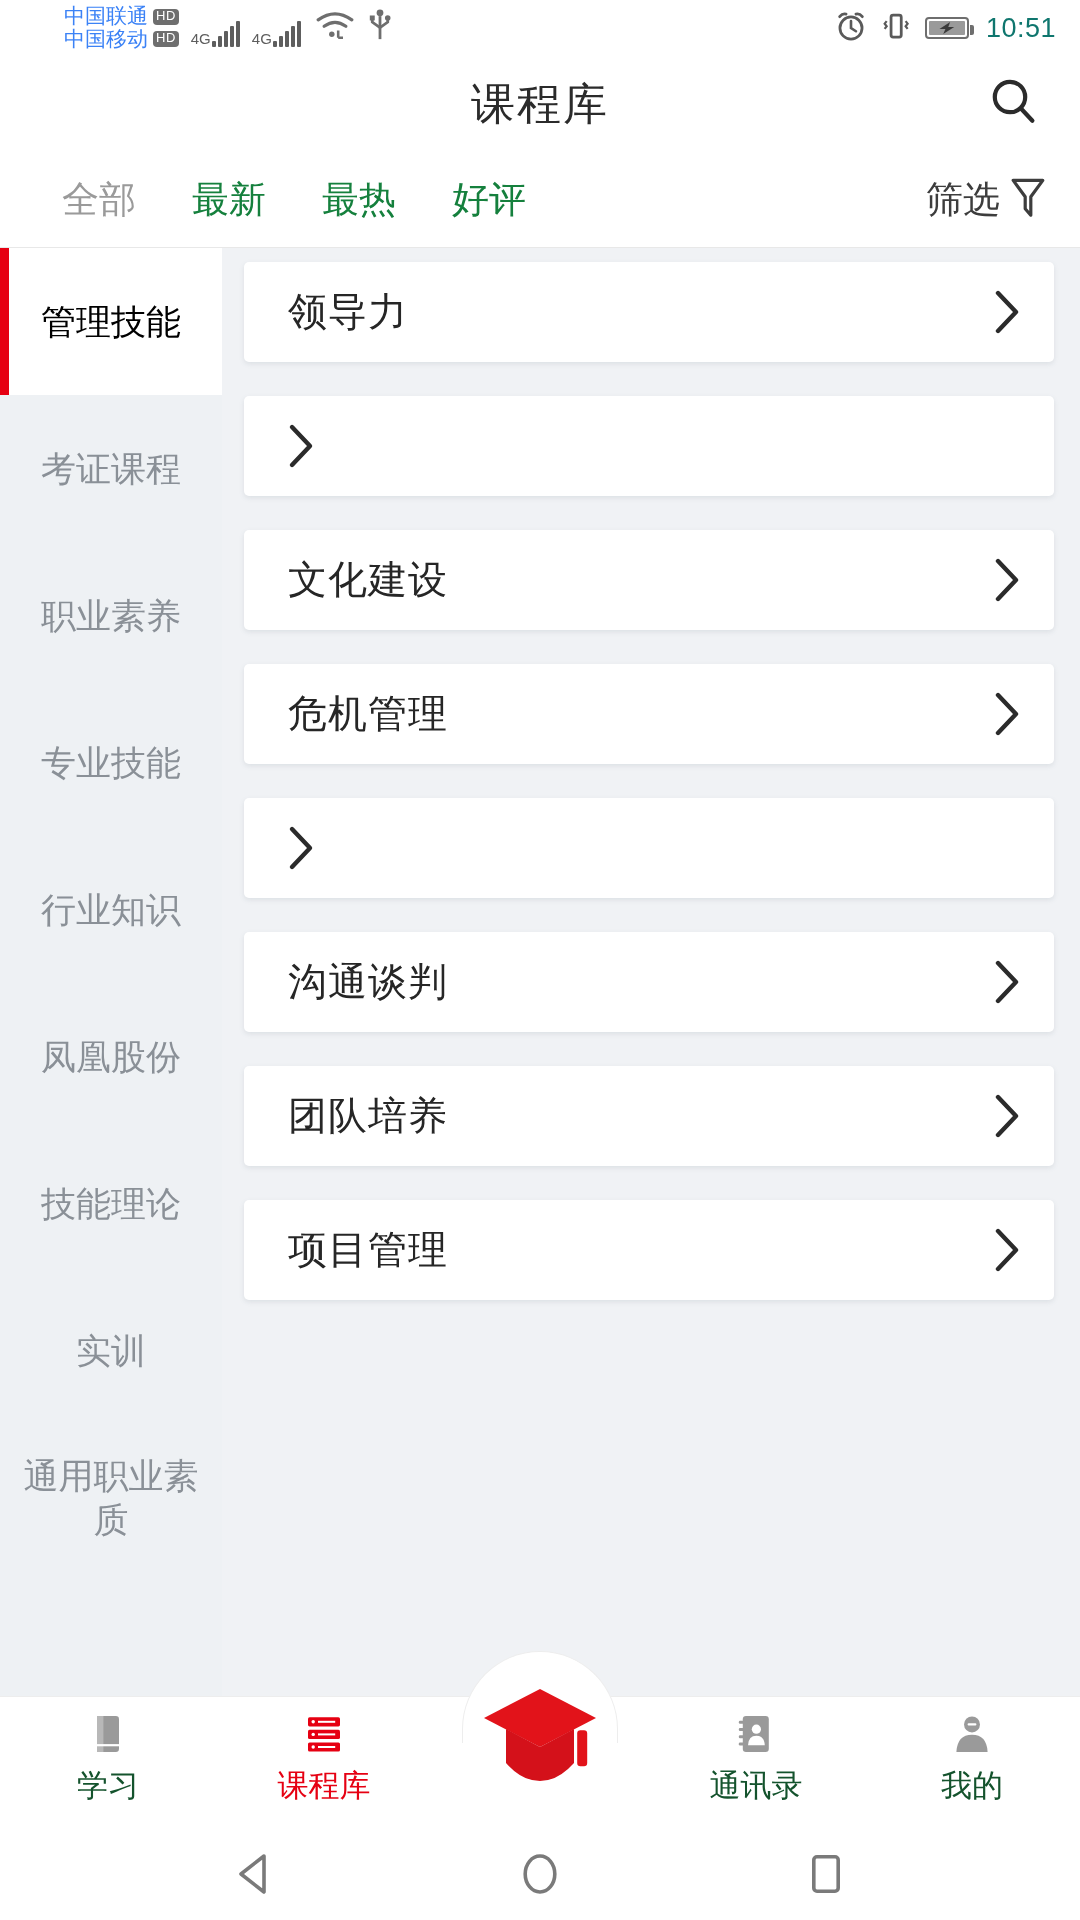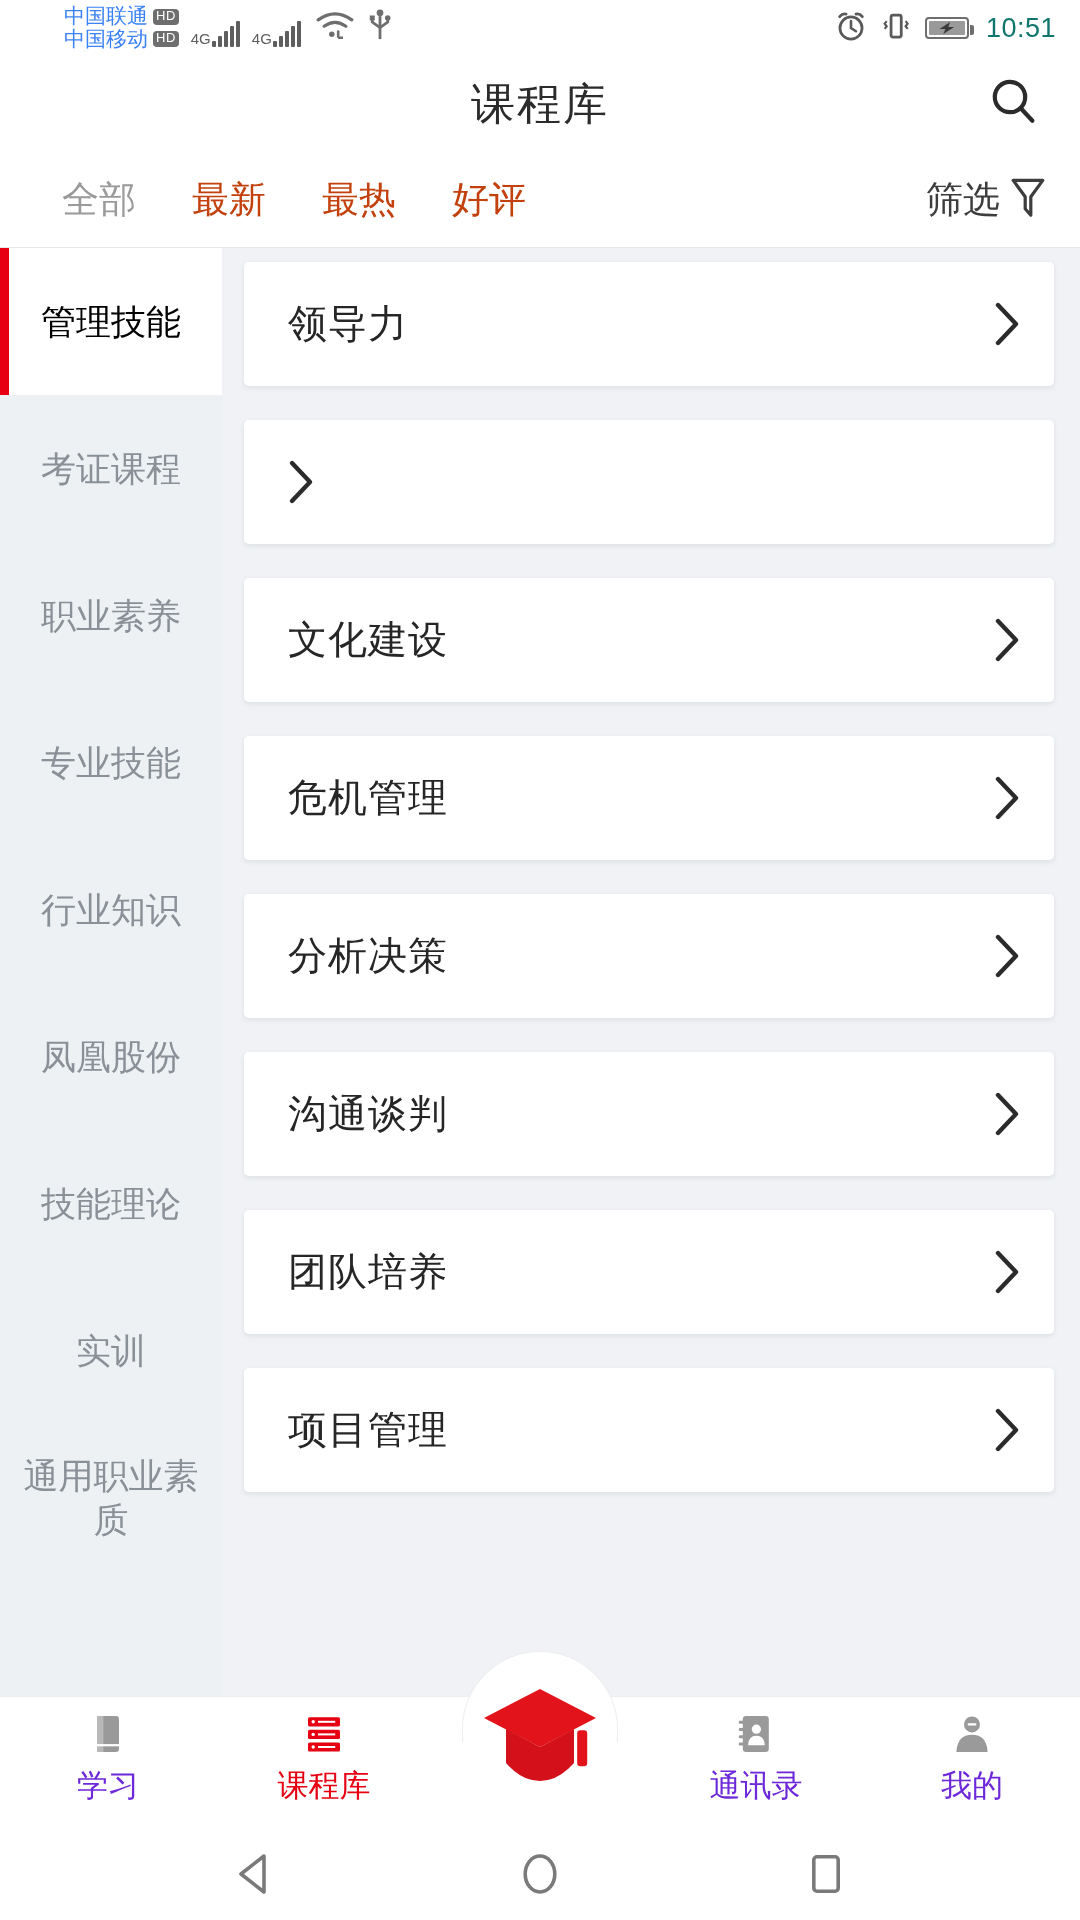--- a/index.html
+++ b/index.html
@@ -46,21 +46,21 @@
   }
   .header-title { font-size:44px; color:#2b2b2b; letter-spacing:2px; }
   .search-btn { position:absolute; right:30px; top:50%; transform:translateY(-50%); width:72px; height:72px; display:flex; align-items:center; justify-content:center; }
 
   
   .tabbar {
     height:96px; flex:0 0 96px; background:#ffffff;
     display:flex; align-items:center; padding:0 26px 0 34px;
     border-bottom:1px solid #e8e8e8;
   }
-  .tab { font-size:37px; color:#c2410c; padding:0 28px; white-space:nowrap; }
+  .tab { font-size:37px; color:#15803d; padding:0 28px; white-space:nowrap; }
   .tab.active { color:#9a9a9a; }
   .tab-spacer { flex:1; }
   .filter-btn { display:flex; align-items:center; gap:10px; padding-right:8px;margin-left:30px; }
   .filter-label { font-size:37px; color:#3d3d3d; }
 
   
   .body { flex:1 1 auto; display:flex; min-height:0; background:#f0f2f5; }
 
   .sidebar {
     width:222px; flex:0 0 222px; background:#eef1f4;
@@ -71,21 +71,21 @@
     text-align:center; padding:8px 16px; position:relative;
     font-size:35px; color:#8a9097; line-height:1.25;
   }
   .cat.active { background:#ffffff; color:#000000; }
   .cat.active::before {
     content:""; position:absolute; left:0; top:0; bottom:0; width:9px; background:#e60012;
   }
 
   .courselist { flex:1 1 auto; padding:14px 26px 0 22px; overflow:hidden; }
   .card {
-    background:#ffffff; border-radius:5px; height:124px;
+    background:#ffffff; border-radius:5px; height:100px;
     display:flex; align-items:center; justify-content:space-between;
     padding:0 34px 0 44px; margin-bottom:34px;
     box-shadow:0 2px 5px rgba(120,130,145,0.16);
   }
   .card-title { font-size:39px; color:#262626; letter-spacing:1px; }
   .chev { width:26px; height:46px; flex:0 0 26px; }
 
   
   .bottomnav {
     flex:0 0 136px; height:136px; background:#ffffff; position:relative;
@@ -94,21 +94,21 @@
   .notch {
     position:absolute; left:50%; transform:translateX(-50%); top:-46px;
     width:156px; height:92px; background:#ffffff;
     border-radius:78px 78px 0 0; border:1px solid #ededed; border-bottom:none;
   }
   .navitem {
     flex:1; display:flex; flex-direction:column; align-items:center;
     justify-content:flex-start; padding-top:12px; gap:6px; position:relative; z-index:2;
   }
   .navitem.center { visibility:hidden; }
-  .nav-label { font-size:31px; color:#6d28d9; }
+  .nav-label { font-size:31px; color:#14532d; }
   .navitem.active .nav-label { color:#e60012; }
   .nav-ico { height:50px; display:flex; align-items:center; justify-content:center; }
   .fab {
     position:absolute; left:50%; transform:translateX(-50%); top:-24px;
     width:132px; height:132px; display:flex; align-items:center; justify-content:center; z-index:5;
   }
 
   
   .androidnav {
     flex:0 0 88px; height:88px; background:#ffffff;
@@ -289,21 +289,20 @@
       </div>
       <div class="card">
         <span class="card-title">危机管理</span>
         <span class="chev">
           <svg width="26" height="46" viewBox="0 0 13 23">
               <path d="M2 2 L11 11.5 L2 21" stroke="#2b2b2b" stroke-width="2.2" fill="none" stroke-linecap="round" stroke-linejoin="round"></path>
             </svg>
         </span>
       </div>
       <div class="card">
-        <span class="card-title">分析决策</span>
         <span class="chev">
           <svg width="26" height="46" viewBox="0 0 13 23">
               <path d="M2 2 L11 11.5 L2 21" stroke="#2b2b2b" stroke-width="2.2" fill="none" stroke-linecap="round" stroke-linejoin="round"></path>
             </svg>
         </span>
       </div>
       <div class="card">
         <span class="card-title">沟通谈判</span>
         <span class="chev">
           <svg width="26" height="46" viewBox="0 0 13 23">

